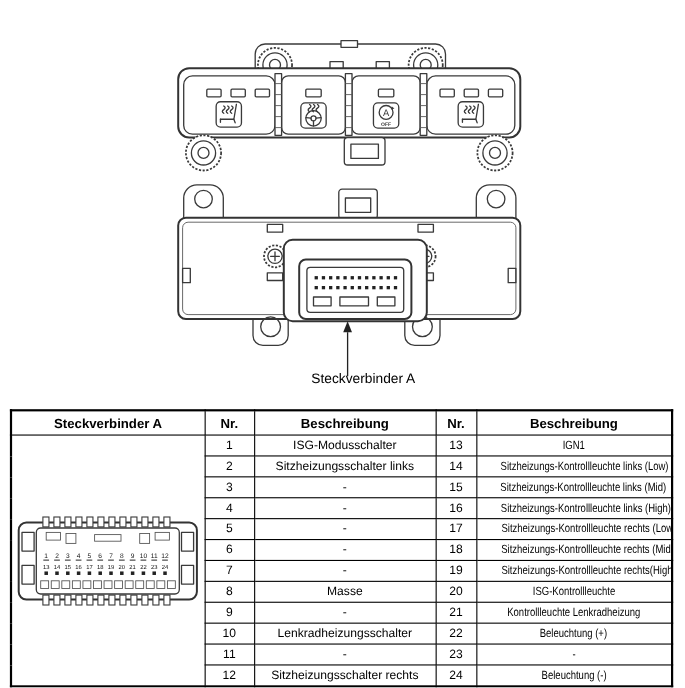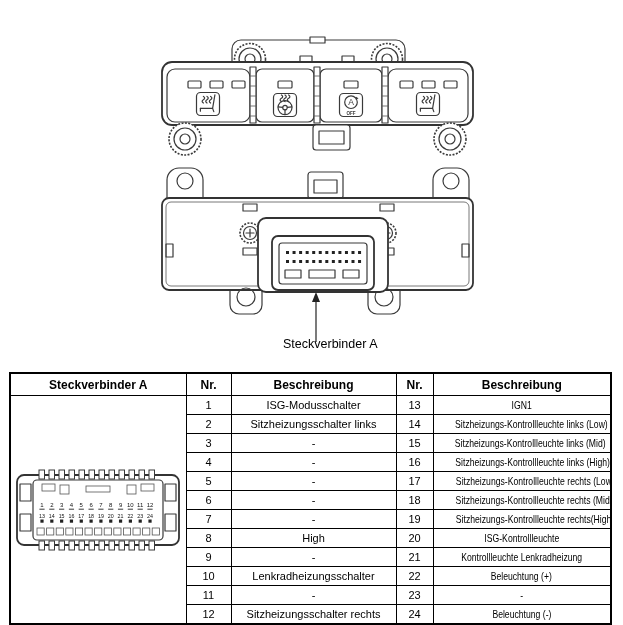--- a/index.html
+++ b/index.html
@@ -383,21 +383,21 @@
         <td><span class="cond">Sitzheizungs-Kontrollleuchte rechts (Mid)</span></td>
       </tr>
       <tr>
         <td>7</td>
         <td>-</td>
         <td>19</td>
         <td><span class="cond">Sitzheizungs-Kontrollleuchte rechts(High)</span></td>
       </tr>
       <tr>
         <td>8</td>
-        <td>High</td>
+        <td>Masse</td>
         <td>20</td>
         <td><span class="cond">ISG-Kontrollleuchte</span></td>
       </tr>
       <tr>
         <td>9</td>
         <td>-</td>
         <td>21</td>
         <td><span class="cond">Kontrollleuchte Lenkradheizung</span></td>
       </tr>
       <tr>

